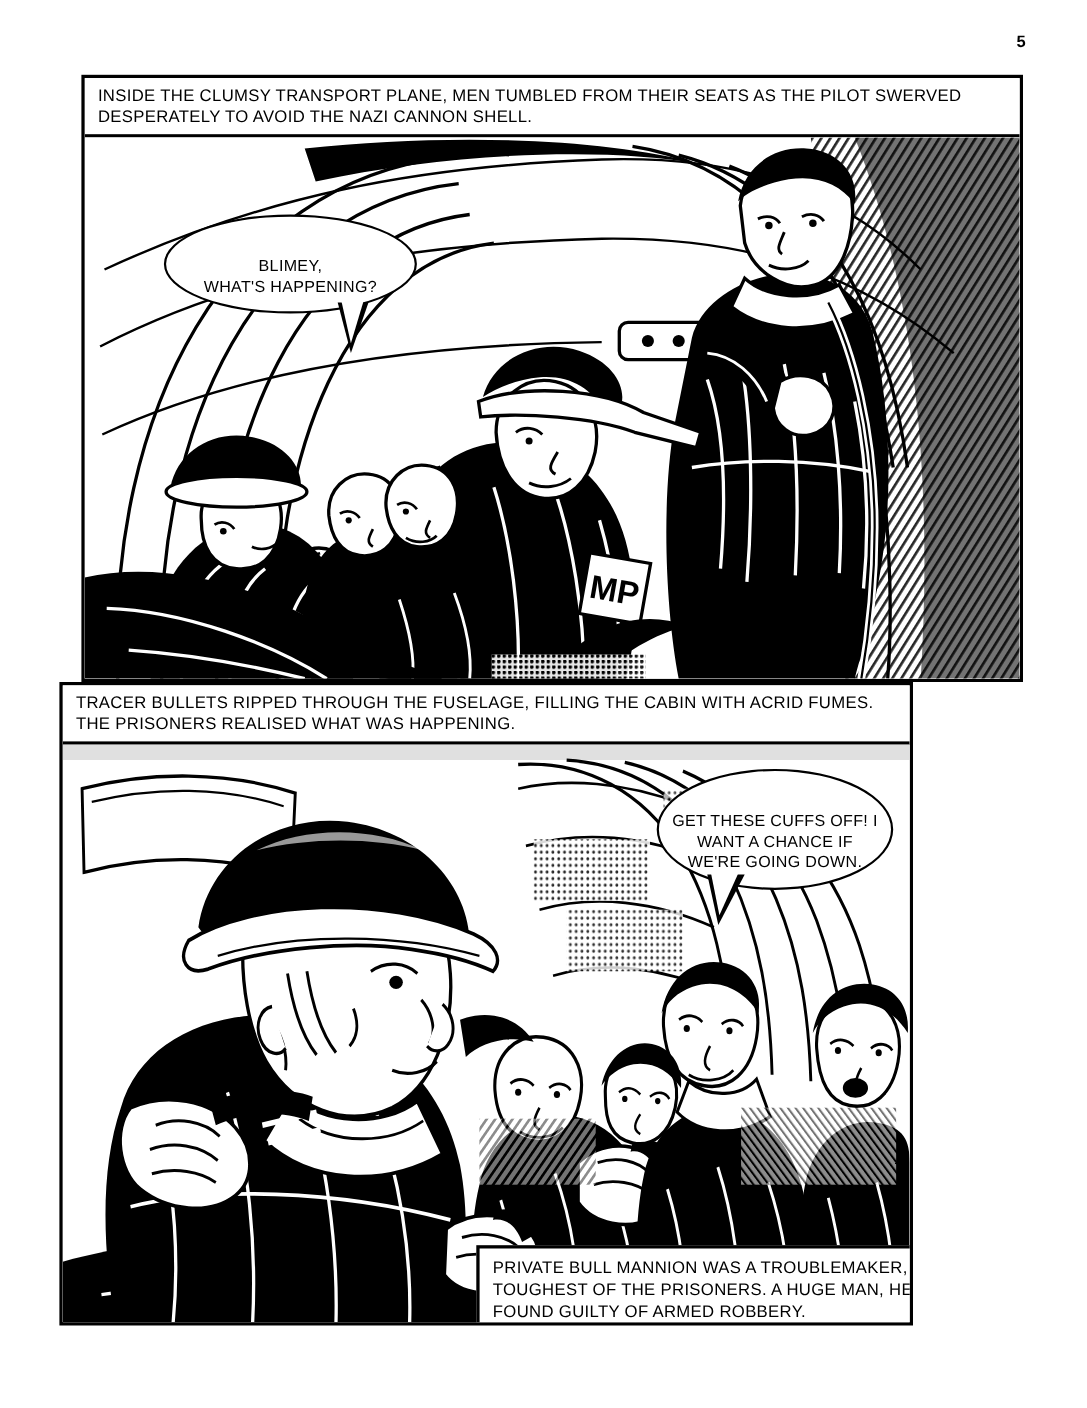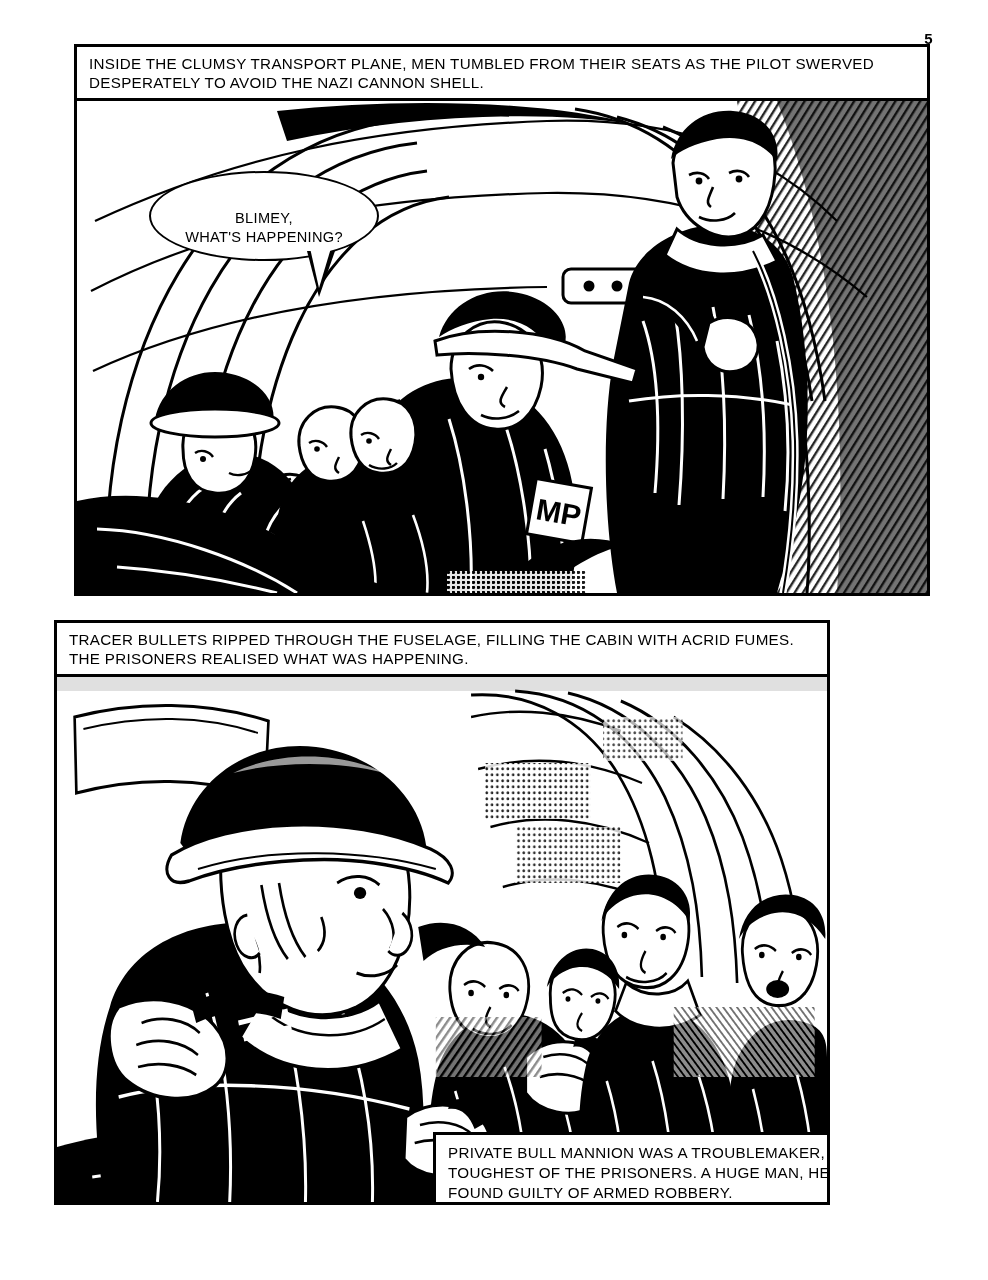--- a/index.html
+++ b/index.html
@@ -33,21 +33,21 @@
   }
 
   
   .panel {
     position: absolute;
     border: 3px solid #000;
     background: #fff;
     box-sizing: border-box;
     overflow: hidden;
   }
-  #panel1 { left: 74px; top: 44px; width: 856px; height: 552px; }
+  #panel1 { left: 74px; top: 68px; width: 856px; height: 552px; }
   #panel2 { left: 54px; top: 620px; width: 776px; height: 585px; }
 
   .caption {
     box-sizing: border-box;
     padding: 7px 10px 6px 12px;
     font-size: 15.2px;
     line-height: 1.28;
     letter-spacing: 0.3px;
     background: #fff;
     text-transform: uppercase;
@@ -547,19 +547,24 @@
             <path d="M406 466 C428 460 454 464 470 474"></path>
           </g>
           <path d="M446 424 C468 418 488 426 494 442 L474 452 C468 438 458 430 444 432 Z" fill="#000"></path>
         </g>
 
         <path d="M410 250 C440 240 470 248 486 270 C460 264 432 270 416 284 Z" fill="#000"></path>
         <rect x="700" y="330" width="160" height="70" fill="url(#p2hatch2)" opacity="0.55"></rect>
         <rect x="430" y="340" width="120" height="60" fill="url(#p2hatch)" opacity="0.45"></rect>
       </svg>
 
+      <div class="balloon" id="balloon-cuffs">
+        <span class="tail-o"></span>
+        <span class="tail-i"></span>
+        <span class="txt">GET THESE CUFFS OFF! I WANT A CHANCE IF WE'RE GOING DOWN.</span>
+      </div>
 
 
       <div class="inline-caption" id="caption-mannion">PRIVATE BULL MANNION WAS A TROUBLEMAKER, THE TOUGHEST OF THE PRISONERS.  A HUGE MAN, HE HAD BEEN FOUND GUILTY OF ARMED ROBBERY.</div>
     </div>
   </div>
 
 </div>
 
 </body></html>

